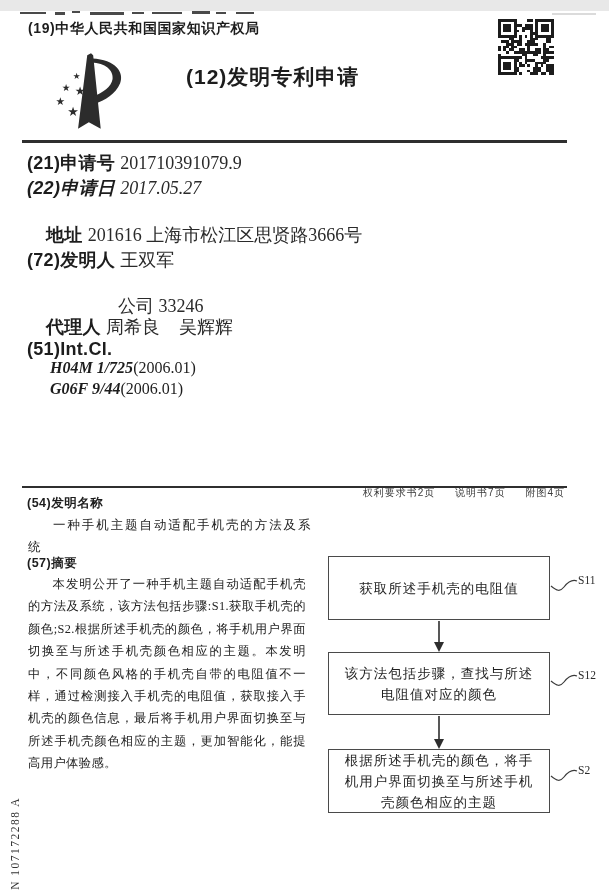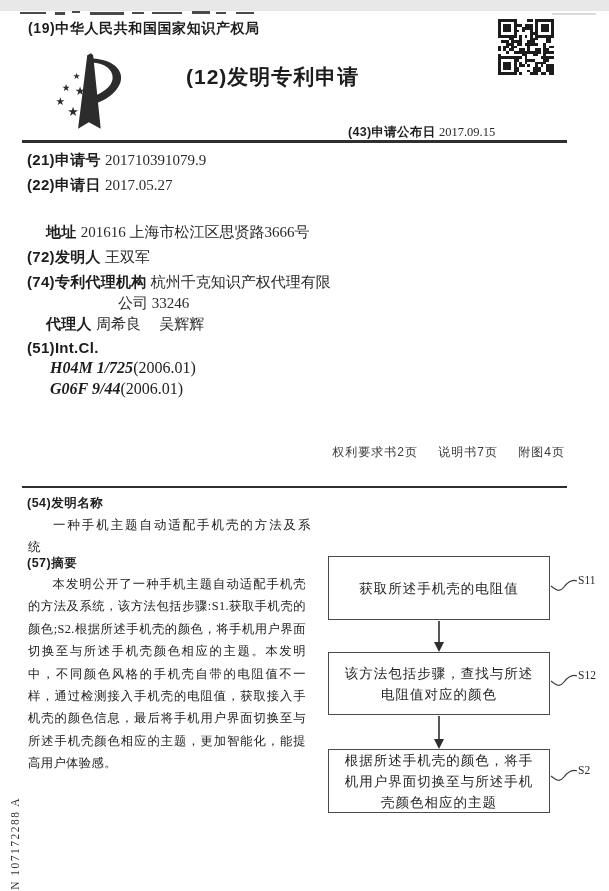--- a/index.html
+++ b/index.html
@@ -5,27 +5,27 @@
   * { margin:0; padding:0; box-sizing:border-box; }
   html,body { background:#e8e8e8; }
   .page {
     position:relative; width:609px; height:891px; margin:11px auto;
     background:#ffffff; overflow:hidden;
     font-family:"Liberation Sans","DejaVu Sans",sans-serif;
     color:#1d1d1d;
   }
   .abs { position:absolute; }
   .lbl { font-weight:bold; letter-spacing:.3px; }
-  .row { position:absolute; font-size:15px; white-space:nowrap; }
+  .row { position:absolute; font-size:18px; white-space:nowrap; }
   .row .val { font-family:"Liberation Serif","DejaVu Serif",serif; color:#2a2a2a; }
   .office { top:9px; left:28px; font-size:14px; font-weight:bold; letter-spacing:.6px; }
   .doc-title { top:52px; left:186px; font-size:21px; font-weight:bold; letter-spacing:1px; }
   .publine { font-size:12.5px; }
   .rule { position:absolute; background:#2f2f2f; }
-  .pages-line { top:433px; right:44px; font-size:12px; color:#3a3a3a; letter-spacing:1px; }
+  .pages-line { top:475px; right:44px; font-size:10px; color:#3a3a3a; letter-spacing:1px; }
   .pages-line span { margin-left:16px; }
   .sec-head { font-size:12.5px; font-weight:bold; letter-spacing:.5px; }
   .invention-title {
     top:503px; left:28px; width:284px; font-size:12.5px; line-height:22px;
     letter-spacing:1.5px; text-indent:2em; text-align:justify;
     font-family:"Liberation Serif","DejaVu Serif",serif; color:#222;
   }
   .abstract {
     top:562px; left:28px; width:278px; font-size:12.3px; line-height:22.4px;
     letter-spacing:.4px; text-indent:2em; text-align:justify;
@@ -334,52 +334,44 @@
         <text x="13" y="60" font-size="12" font-family="'DejaVu Sans',sans-serif">★</text>
       </g>
     </svg>
   </div>
 
   <div class="abs doc-title">
     <span>(12)</span><span>发明专利申请</span>
   </div>
 
 
-  <div class="row publine" style="top:113px;left:348px;">
-    <span class="lbl"><span>(43)</span><span>申请公布日</span></span>
-    <span class="val">2017.09.15</span>
-  </div>
 
   <div class="rule" style="top:129px;left:22px;width:545px;height:3px;"></div>
 
   <div class="row" style="top:140px;left:27px;">
     <span class="lbl"><span>(21)</span><span>申请号</span></span>
     <span class="val">201710391079.9</span>
   </div>
 
-  <div class="row" style="top:165px;left:27px;">
+  <div class="row" style="top:165px;left:27px;font-style:italic;">
     <span class="lbl"><span>(22)</span><span>申请日</span></span>
     <span class="val">2017.05.27</span>
   </div>
 
 
   <div class="row" style="top:212px;left:46px;">
     <span class="lbl">地址</span>
     <span class="val">201616 上海市松江区思贤路3666号</span>
   </div>
 
   <div class="row" style="top:237px;left:27px;">
     <span class="lbl"><span>(72)</span><span>发明人</span></span>
     <span class="val">王双军</span>
   </div>
 
-  <div class="row" style="top:262px;left:27px;">
-    <span class="lbl"><span>(74)</span><span>专利代理机构</span></span>
-    <span class="val">杭州千克知识产权代理有限</span>
-  </div>
   <div class="row" style="top:283px;left:118px;">
     <span class="val">公司 33246</span>
   </div>
 
   <div class="row" style="top:304px;left:46px;">
     <span class="lbl">代理人</span>
     <span class="val">周希良</span>
     <span class="val" style="margin-left:14px;">吴辉辉</span>
   </div>
 

